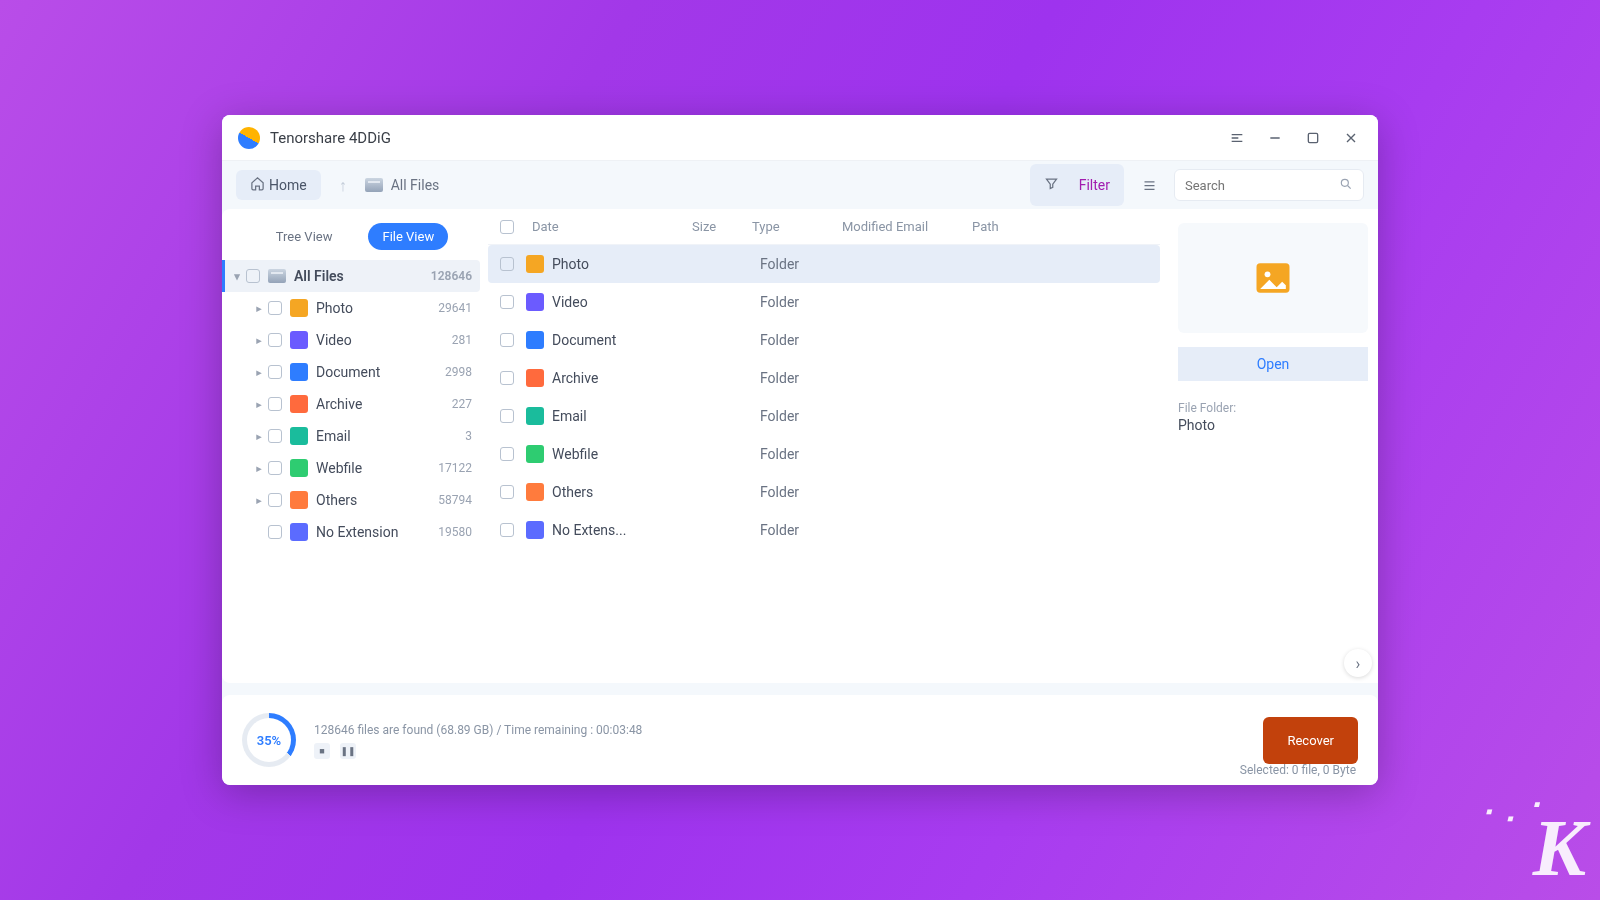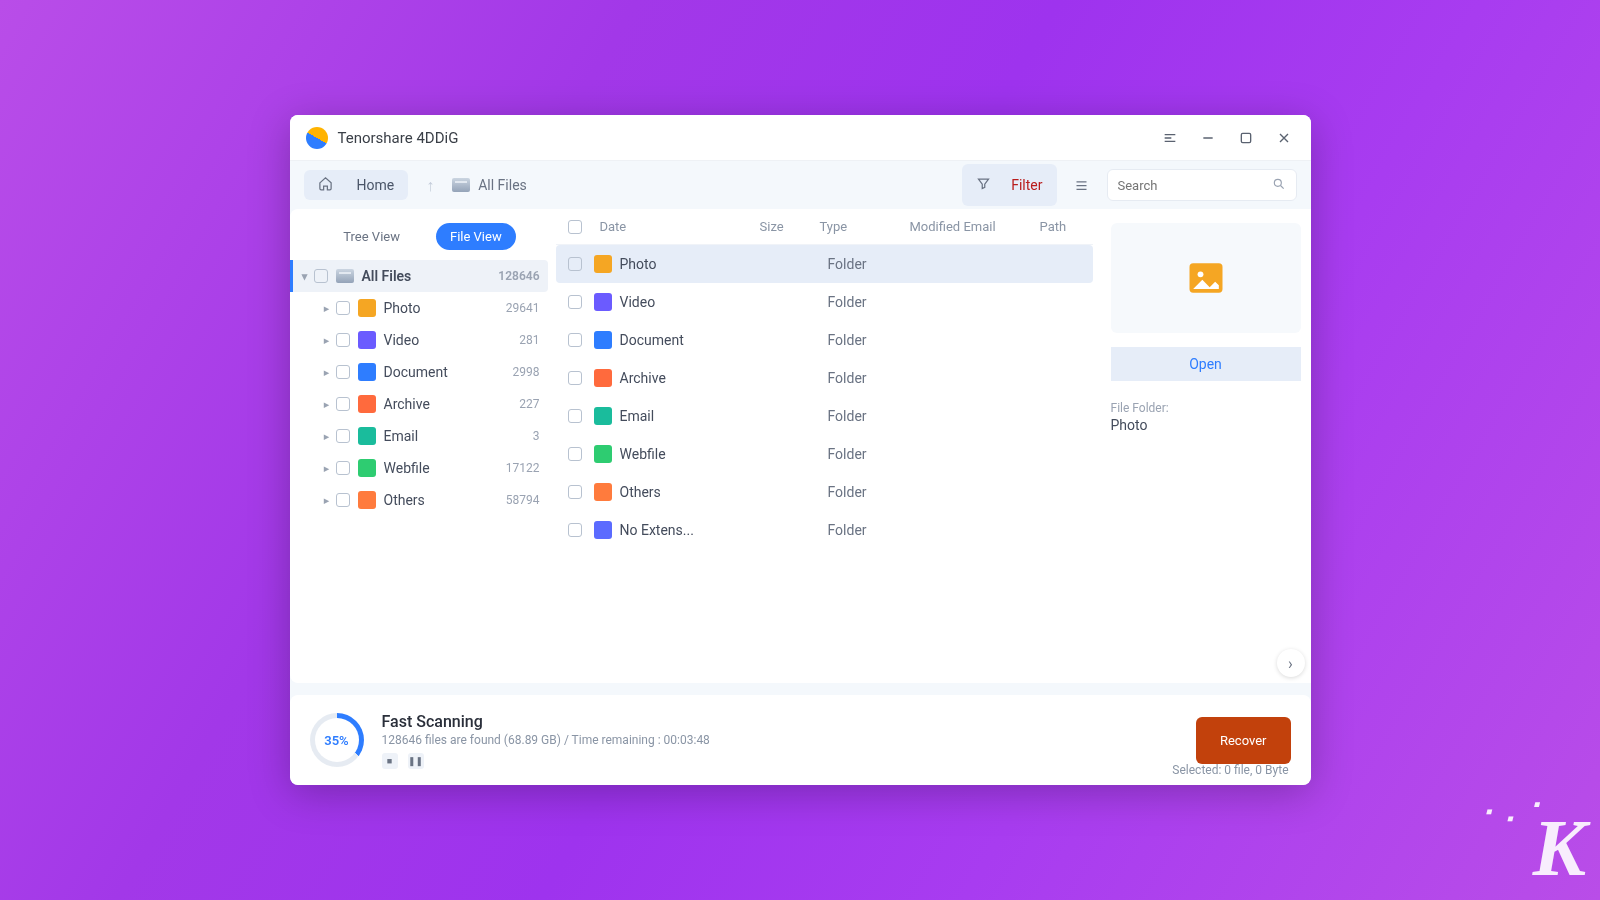--- a/index.html
+++ b/index.html
@@ -1,33 +1,33 @@
 <!DOCTYPE html>
 <html><head>
 <meta charset="utf-8">
 <style>
 * { box-sizing: border-box; margin: 0; padding: 0; font-family: -apple-system, BlinkMacSystemFont, "Segoe UI", Roboto, Arial, sans-serif; }
 body { width: 1600px; height: 900px; background: linear-gradient(120deg, #b94de8 0%, #a238e8 30%, #9e33ee 50%, #a83cf0 70%, #b94de8 100%); display:flex; align-items:center; justify-content:center; position:relative; }
-.app { width: 1021px; height: 670px; background:#f4f8fc; border-radius:8px; box-shadow: 0 8px 40px rgba(0,0,0,0.25); display:flex; flex-direction:column; overflow:hidden; }
+.app { width: 1156px; height: 670px; background:#f4f8fc; border-radius:8px; box-shadow: 0 8px 40px rgba(0,0,0,0.25); display:flex; flex-direction:column; overflow:hidden; }
 
 .titlebar { height:46px; background:#fff; display:flex; align-items:center; padding:0 16px; border-bottom:1px solid #eef1f5; }
 .logo { width:22px; height:22px; border-radius:50%; background: conic-gradient(#ffb300 0 120deg, #2e7dff 120deg 300deg, #ffb300 300deg); margin-right:10px; }
 .titlebar-title { font-size:15px; color:#3a3f47; }
 .titlebar-controls { margin-left:auto; display:flex; gap:16px; color:#5a6270; }
 .tc { width:22px; height:22px; display:flex; align-items:center; justify-content:center; cursor:pointer; }
 .tc svg { width:16px; height:16px; stroke:#5a6270; stroke-width:2; fill:none; }
 
 .toolbar { height:48px; background:#f4f8fc; display:flex; align-items:center; padding:0 14px; gap:10px; }
-.btn-home { background:#e6edf8; border-radius:6px; padding:6px 14px; display:flex; align-items:center; gap:24px; color:#4a5568; font-size:14px; cursor:pointer; }
+.btn-home { background:#e6edf8; border-radius:6px; padding:6px 14px; display:flex; align-items:center; gap:4px; color:#4a5568; font-size:14px; cursor:pointer; }
 .nav-up { width:24px; text-align:center; color:#c3ccd9; cursor:pointer; }
 .breadcrumb { display:flex; align-items:center; gap:8px; color:#6a7383; font-size:14px; }
 .drive-icon { width:18px; height:14px; background:linear-gradient(#cbd5e1,#94a3b8); border-radius:2px; position:relative; }
 .drive-icon::after { content:""; position:absolute; left:3px; top:3px; width:12px; height:2px; background:#e2e8f0; }
 .toolbar-right { margin-left:auto; display:flex; align-items:center; gap:10px; }
-.btn-filter { background:#e6edf8; border-radius:6px; padding:12px 14px; display:flex; align-items:center; gap:20px; color:#b91c1c; font-size:14px; cursor:pointer; }
+.btn-filter { background:#e6edf8; border-radius:6px; padding:12px 14px; display:flex; align-items:center; gap:20px; color:#a21caf; font-size:14px; cursor:pointer; }
 .btn-list { width:30px; height:30px; display:flex; align-items:center; justify-content:center; color:#8a95a5; cursor:pointer; }
 .search { position:relative; width:190px; height:32px; background:#fff; border-radius:6px; display:flex; align-items:center; padding:0 10px; border:1px solid #e6ebf2; }
 .search input { border:none; outline:none; width:100%; font-size:13px; color:#6a7383; background:transparent; }
 .search-icon { color:#9aa3b2; margin-left:auto; }
 
 .content { flex:1; display:flex; background:#f4f8fc; overflow:hidden; padding:0 0 0 0; }
 
 .sidebar { width:266px; background:#fff; border-radius:8px 0 0 8px; margin-left:0; padding:10px 0 0 0; }
 .view-toggle { display:flex; justify-content:center; gap:22px; padding:4px 16px 10px; }
 .vt { padding:6px 14px; border-radius:18px; font-size:13px; color:#6a7383; cursor:pointer; }
@@ -210,20 +210,27 @@
               <span>Webfile</span>
               <span class="count">17122</span>
             </div>
             <div class="tree-row">
               <span class="caret">▸</span>
               <span class="chk"></span>
               <span class="ficon icon-base" style="background:#ff7b3d"></span>
               <span>Others</span>
               <span class="count">58794</span>
             </div>
+            <div class="tree-row">
+              <span class="caret"></span>
+              <span class="chk"></span>
+              <span class="ficon icon-base" style="background:#5b6bff"></span>
+              <span>No Extension</span>
+              <span class="count">19580</span>
+            </div>
           </div>
       </div>
     </div>
 
     <div class="main">
       <div class="filelist">
         <div class="fhead">
           <span class="chk"></span>
           <span class="colname" style="margin-left:10px;">Date</span>
           <span class="colsize">Size</span>
@@ -321,21 +328,20 @@
         <div class="next">›</div>
       </div>
     </div>
   </div>
 
   <div class="footer">
     <div class="ring">
       <div class="ring-inner">35%</div>
     </div>
     <div>
-      <div class="scan-title">Fast Scanning</div>
       <div class="scan-sub">128646 files are found (68.89 GB) /   Time remaining : 00:03:48</div>
       <div class="scan-ctrl">
         <div class="sc">■</div>
         <div class="sc">❚❚</div>
       </div>
     </div>
     <button class="btn-recover">Recover</button>
     <div class="sel-text">Selected: 0 file, 0 Byte</div>
   </div>
 

